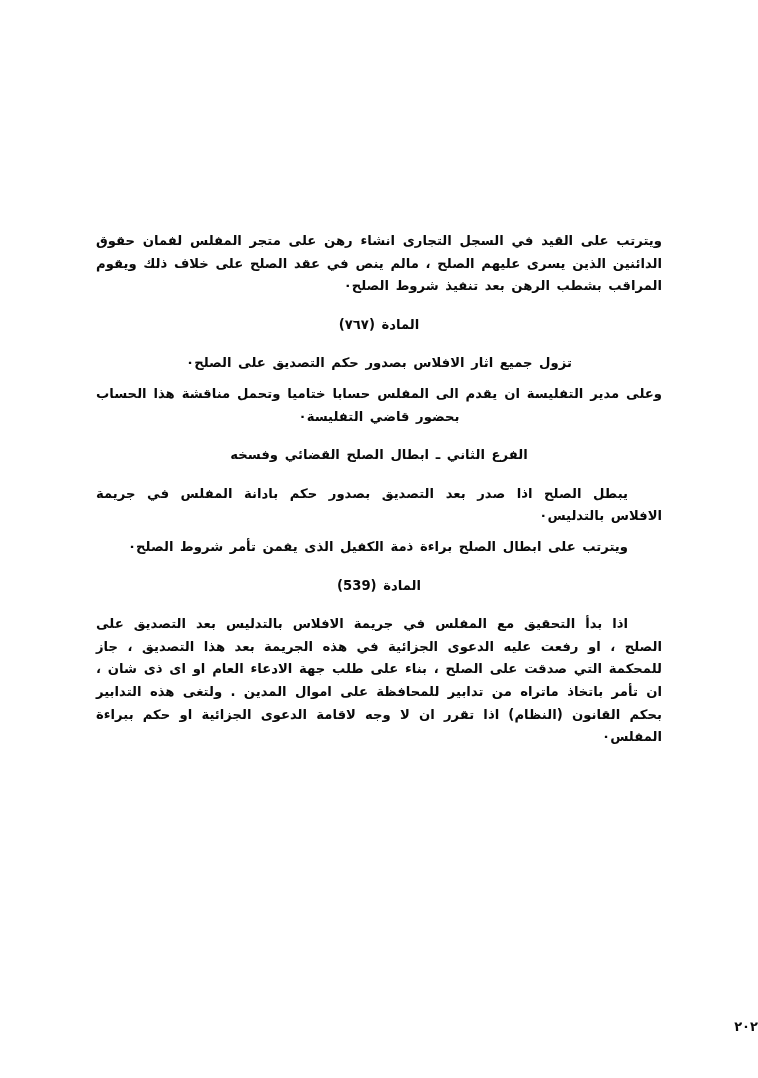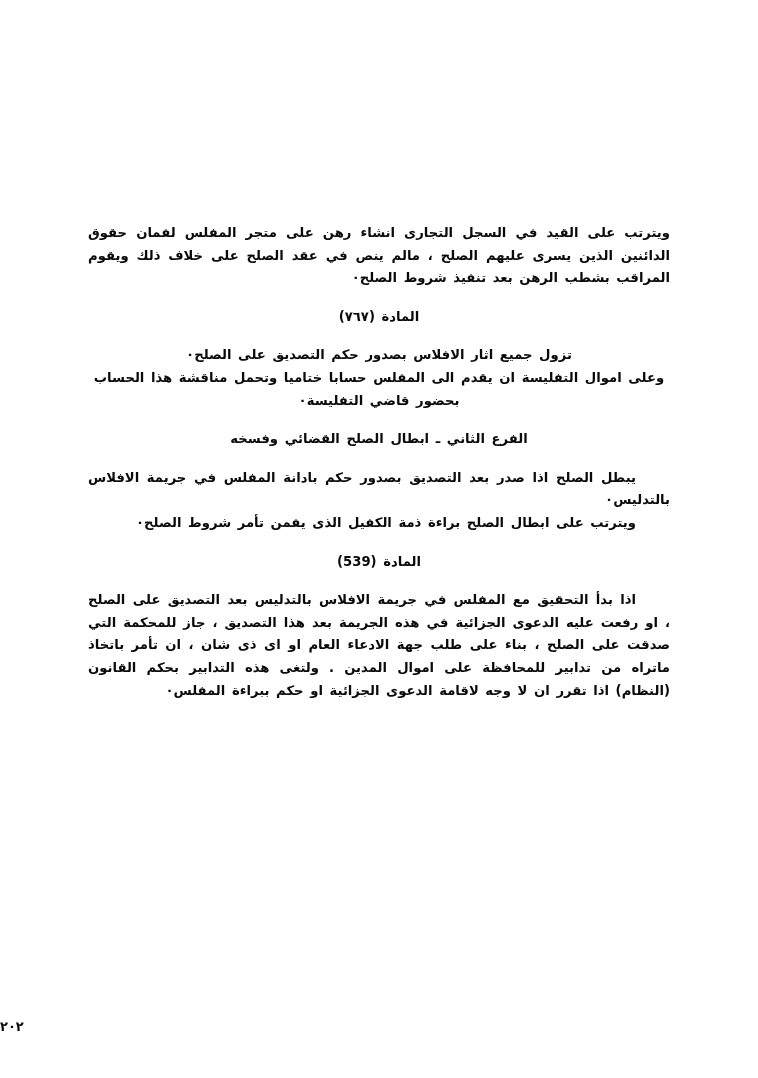--- a/index.html
+++ b/index.html
@@ -23,71 +23,70 @@
     right: 88px;
     left: 88px;
     direction: rtl;
     text-align: right;
   }
   .para {
     font-size: 13.2px;
     line-height: 22.6px;
     letter-spacing: 0.6px;
     word-spacing: 2px;
-    margin: 0;
+    margin: 8px;
     text-align: justify;
     text-align-last: right;
     font-weight: 700;
   }
   .para.justify-all {
     text-align: justify;
   }
   .indent {
     text-indent: 34px;
   }
   .centered {
-    text-align: center;
     text-align-last: center;
     text-indent: 0;
   }
   .gap-md { margin-top: 20px; }
   .gap-lg { margin-top: 26px; }
   .heading {
     font-size: 13.2px;
     line-height: 22.6px;
     letter-spacing: 0.6px;
     word-spacing: 2px;
     text-align: center;
     font-weight: 700;
     margin: 16px;
   }
   .page-number {
     position: absolute;
     bottom: 44px;
     left: 0;
     right: 0;
-    text-align: left;
+    text-align: right;
     font-size: 13px;
     letter-spacing: 1px;
     font-weight: 700;
   }
 </style>
 </head>
 <body>
 
 <div class="page">
   <div class="content">
 
     <p class="para justify-all">ويترتب على القيد في السجل التجارى انشاء رهن على متجر المفلس لفمان حقوق الدائنين الذين يسرى عليهم الصلح ، مالم ينص في عقد الصلح على خلاف ذلك ويقوم المراقب بشطب الرهن بعد تنفيذ شروط الصلح٠</p>
 
     <p class="heading gap-md">المادة (٧٦٧)</p>
 
     <p class="para centered">تزول جميع اثار الافلاس بصدور حكم التصديق على الصلح٠</p>
 
-    <p class="para centered">وعلى اموال التفليسة ان يقدم الى المفلس حسابا ختاميا وتحمل مناقشة هذا الحساب بحضور قاضي التفليسة٠</p>
+    <p class="para centered">وعلى مدير التفليسة ان يقدم الى المفلس حسابا ختاميا وتحمل مناقشة هذا الحساب بحضور قاضي التفليسة٠</p>
 
 
     <p class="heading gap-lg">الفرع الثاني ـ ابطال الصلح القضائي وفسخه</p>
 
 
     <p class="para indent justify-all">يبطل الصلح اذا صدر بعد التصديق بصدور حكم بادانة المفلس في جريمة الافلاس بالتدليس٠</p>
 
 
     <p class="para indent justify-all">ويترتب على ابطال الصلح براءة ذمة الكفيل الذى يفمن تأمر شروط الصلح٠</p>
 

